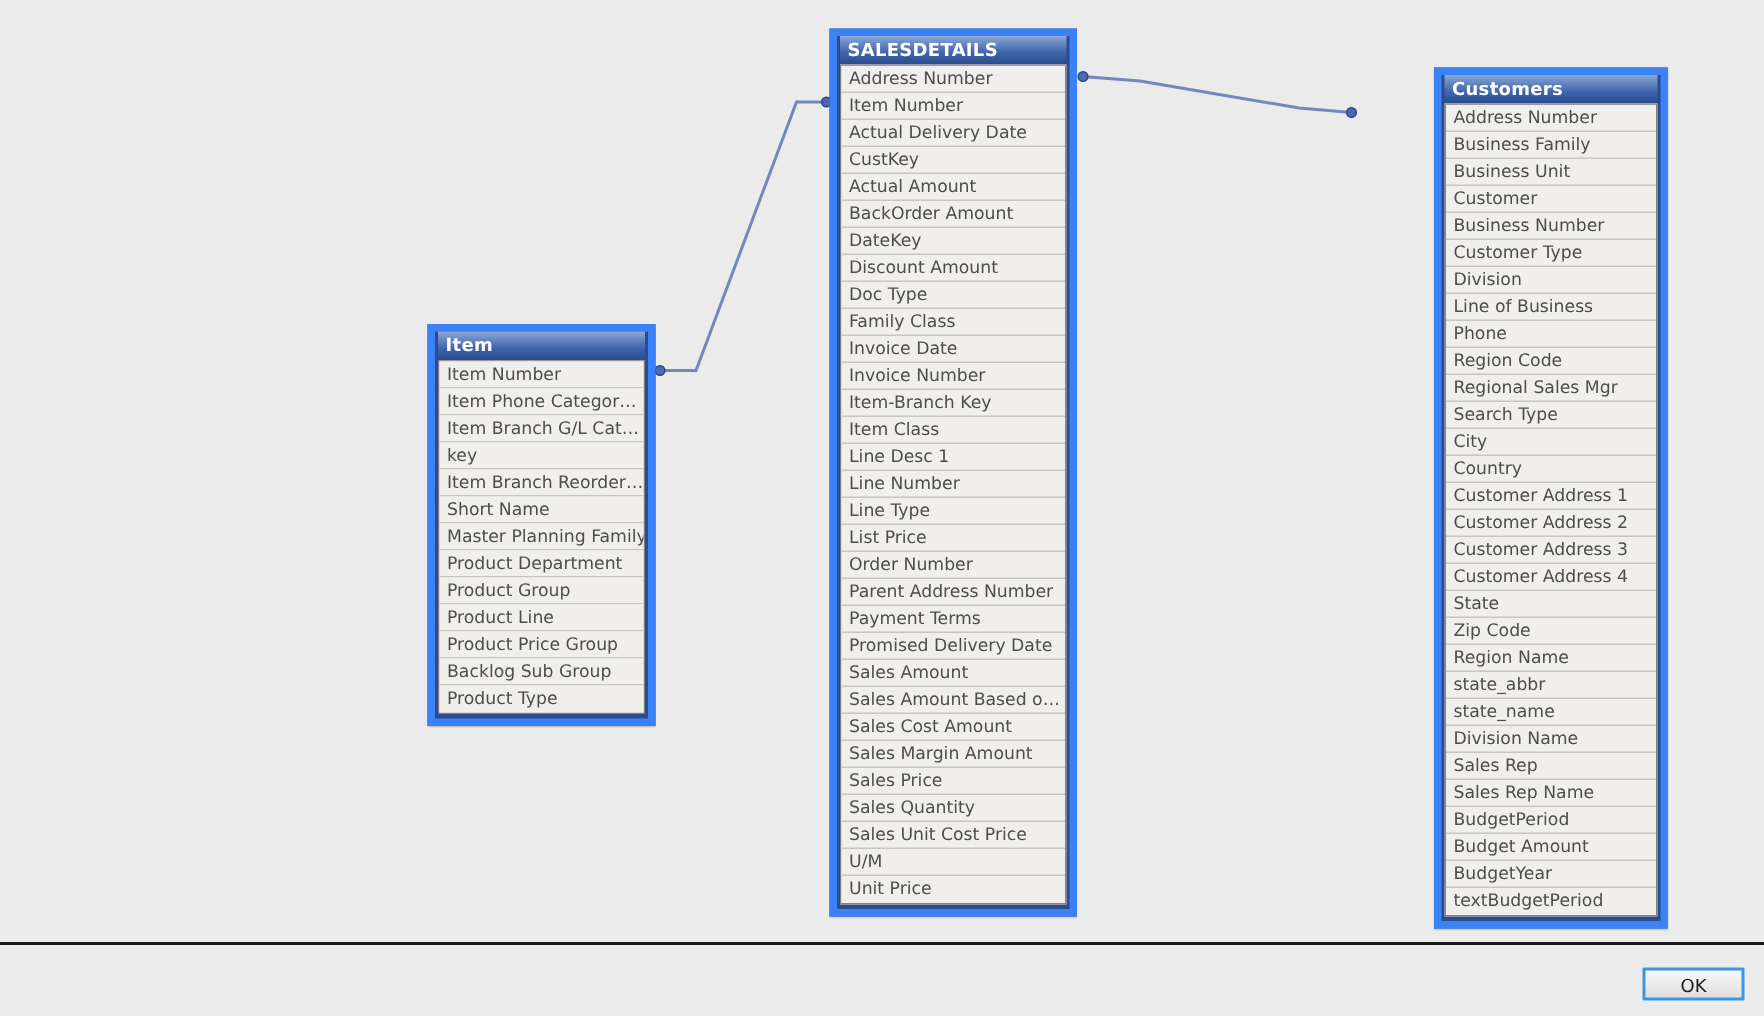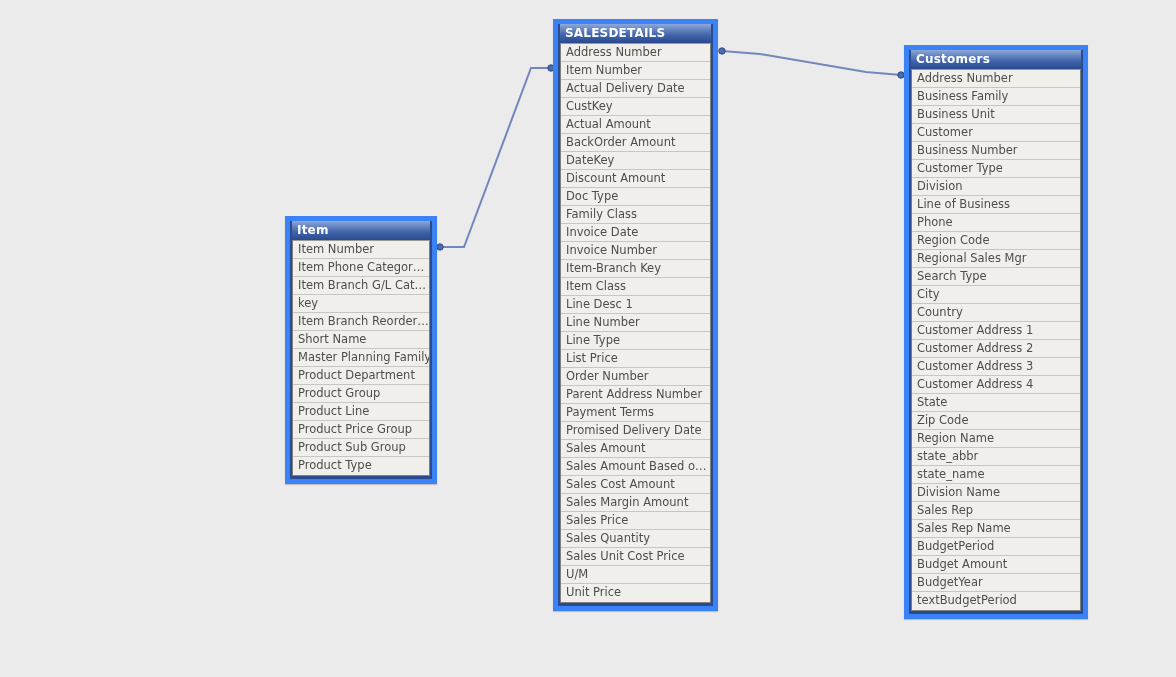--- a/index.html
+++ b/index.html
@@ -130,21 +130,21 @@
             <div class="field">Item Phone Categor…</div>
             <div class="field">Item Branch G/L Cat…</div>
             <div class="field">key</div>
             <div class="field">Item Branch Reorder…</div>
             <div class="field">Short Name</div>
             <div class="field">Master Planning Family</div>
             <div class="field">Product Department</div>
             <div class="field">Product Group</div>
             <div class="field">Product Line</div>
             <div class="field">Product Price Group</div>
-            <div class="field">Product Sub Group</div>
+            <div class="field">Backlog Sub Group</div>
             <div class="field">Product Type</div>
           </div>
         </div>
         <div class="tbox" style="left: 553px; top: 19px; width: 165px;">
           <div class="tbox-title">SALESDETAILS</div>
           <div class="tbox-fields">
             <div class="field">Address Number</div>
             <div class="field">Item Number</div>
             <div class="field">Actual Delivery Date</div>
             <div class="field">CustKey</div>
@@ -170,21 +170,21 @@
             <div class="field">Sales Amount Based o…</div>
             <div class="field">Sales Cost Amount</div>
             <div class="field">Sales Margin Amount</div>
             <div class="field">Sales Price</div>
             <div class="field">Sales Quantity</div>
             <div class="field">Sales Unit Cost Price</div>
             <div class="field">U/M</div>
             <div class="field">Unit Price</div>
           </div>
         </div>
-        <div class="tbox" style="left: 904px; top: 45px; width: 184px;">
+        <div class="tbox" style="left: 956px; top: 45px; width: 156px;">
           <div class="tbox-title">Customers</div>
           <div class="tbox-fields">
             <div class="field">Address Number</div>
             <div class="field">Business Family</div>
             <div class="field">Business Unit</div>
             <div class="field">Customer</div>
             <div class="field">Business Number</div>
             <div class="field">Customer Type</div>
             <div class="field">Division</div>
             <div class="field">Line of Business</div>
@@ -209,14 +209,17 @@
             <div class="field">BudgetPeriod</div>
             <div class="field">Budget Amount</div>
             <div class="field">BudgetYear</div>
             <div class="field">textBudgetPeriod</div>
           </div>
         </div>
       </div>
 
   </div>
 
+  <div id="bottom-bar">
+    <div id="ok-button">OK</div>
+  </div>
 
 </div>
 
 </body></html>

